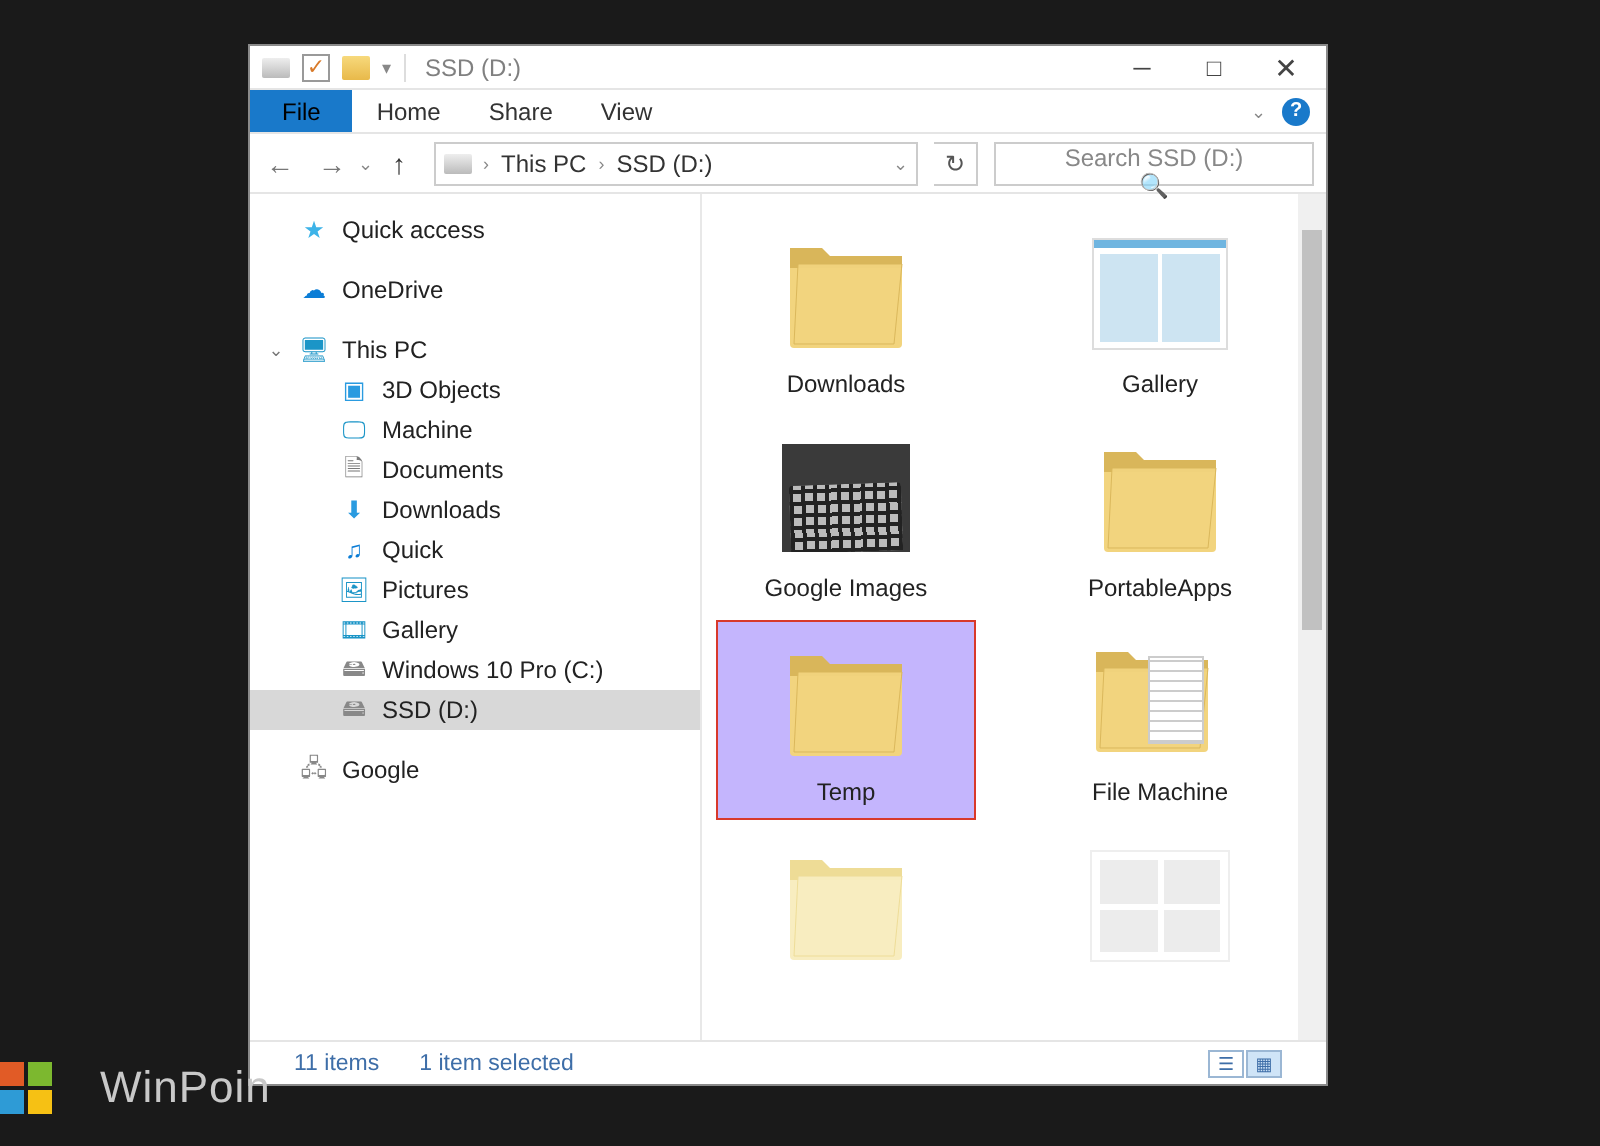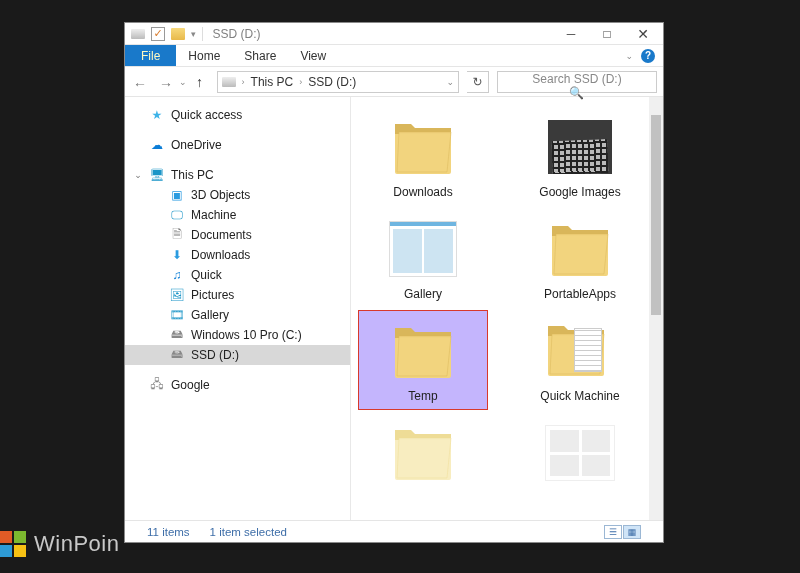--- a/index.html
+++ b/index.html
@@ -39,21 +39,21 @@
   }
   .titlebar .winctrl .close { font-size: 14px; }
   .ribbon-tabs {
     height: 22px;
     display: flex;
     align-items: center;
     border-bottom: 1px solid #e5e5e5;
   }
   .ribbon-tabs .file-tab {
     background: #1979ca;
-    color: #fef9c3;
+    color: #000000;
     padding: 0 16px;
     height: 100%;
     display: flex;
     align-items: center;
     font-size: 12px;
   }
   .ribbon-tabs .tab {
     padding: 0 12px;
     height: 100%;
     display: flex;
@@ -238,21 +238,21 @@
     width: 18px; height: 14px; border: 1px solid #9bb7d4;
     display: flex; align-items: center; justify-content: center; font-size: 9px;
   }
   .statusbar .views .active { background: #cfe4f7; }
   .winpoin-logo {
     position: absolute;
     left: 0;
     bottom: 16px;
     display: flex;
     align-items: center;
-    gap: 8px;
+    gap: 24px;
   }
   .winpoin-flag {
     width: 26px; height: 26px; display: grid;
     grid-template-columns: 1fr 1fr; grid-template-rows: 1fr 1fr; gap: 2px;
   }
   .winpoin-flag div:nth-child(1){background:#e15b26;}
   .winpoin-flag div:nth-child(2){background:#7cb82f;}
   .winpoin-flag div:nth-child(3){background:#2e9bd6;}
   .winpoin-flag div:nth-child(4){background:#f6c114;}
   .winpoin-text { color: #c8c8c8; font-size: 22px; font-weight: 300; letter-spacing: 0.5px; }
@@ -382,40 +382,40 @@
                 <svg class="folder-svg" viewBox="0 0 64 58">
     <path d="M4 6 h16 l4 4 h36 v6 H4 z" fill="#d9b65a"></path>
     <path d="M4 16 h56 v38 a2 2 0 0 1 -2 2 H6 a2 2 0 0 1 -2 -2 z" fill="#f2d47e"></path>
     <path d="M8 14 L60 14 L56 54 H6 z" fill="#f2d47e" stroke="#d9b65a" stroke-width="0.5" opacity="0.95"></path>
   </svg>
               </div>
     <div class="label">Downloads</div>
             </div>
             <div class="fsitem">
               <div class="thumb">
-                <div class="macbook-thumb">
-                  <div class="macbook-keys"></div>
-                </div>
-              </div>
-    <div class="label">Google Images</div>
-            </div>
-            <div class="fsitem">
-              <div class="thumb">
                 <div class="folder-thumb">
                   <div class="thumb-bar"></div>
                   <div class="thumb-body">
                     <div></div>
                     <div></div>
                   </div>
                 </div>
               </div>
     <div class="label">Gallery</div>
             </div>
             <div class="fsitem">
               <div class="thumb">
+                <div class="macbook-thumb">
+                  <div class="macbook-keys"></div>
+                </div>
+              </div>
+    <div class="label">Google Images</div>
+            </div>
+            <div class="fsitem">
+              <div class="thumb">
                 <svg class="folder-svg" viewBox="0 0 64 58">
     <path d="M4 6 h16 l4 4 h36 v6 H4 z" fill="#d9b65a"></path>
     <path d="M4 16 h56 v38 a2 2 0 0 1 -2 2 H6 a2 2 0 0 1 -2 -2 z" fill="#f2d47e"></path>
     <path d="M8 14 L60 14 L56 54 H6 z" fill="#f2d47e" stroke="#d9b65a" stroke-width="0.5" opacity="0.95"></path>
   </svg>
               </div>
     <div class="label">PortableApps</div>
             </div>
             <div class="fsitem selected">
               <div class="thumb">
@@ -431,21 +431,21 @@
               <div class="thumb">
                 <div style="position:relative;width:72px;height:62px;">
     <svg class="folder-svg" viewBox="0 0 64 58">
     <path d="M4 6 h16 l4 4 h36 v6 H4 z" fill="#d9b65a"></path>
     <path d="M4 16 h56 v38 a2 2 0 0 1 -2 2 H6 a2 2 0 0 1 -2 -2 z" fill="#f2d47e"></path>
     <path d="M8 14 L60 14 L56 54 H6 z" fill="#f2d47e" stroke="#d9b65a" stroke-width="0.5" opacity="0.95"></path>
   </svg>
     <div class="vbox-paper"></div>
   </div>
               </div>
-    <div class="label">Quick Machine</div>
+    <div class="label">File Machine</div>
             </div>
             <div class="fsitem">
               <div class="thumb">
                 <svg class="folder-svg" viewBox="0 0 64 58">
     <path d="M4 6 h16 l4 4 h36 v6 H4 z" fill="#eedc96"></path>
     <path d="M4 16 h56 v38 a2 2 0 0 1 -2 2 H6 a2 2 0 0 1 -2 -2 z" fill="#f8edc0"></path>
     <path d="M8 14 L60 14 L56 54 H6 z" fill="#f8edc0" stroke="#eedc96" stroke-width="0.5" opacity="0.95"></path>
   </svg>
               </div>
     <div class="label"></div>

